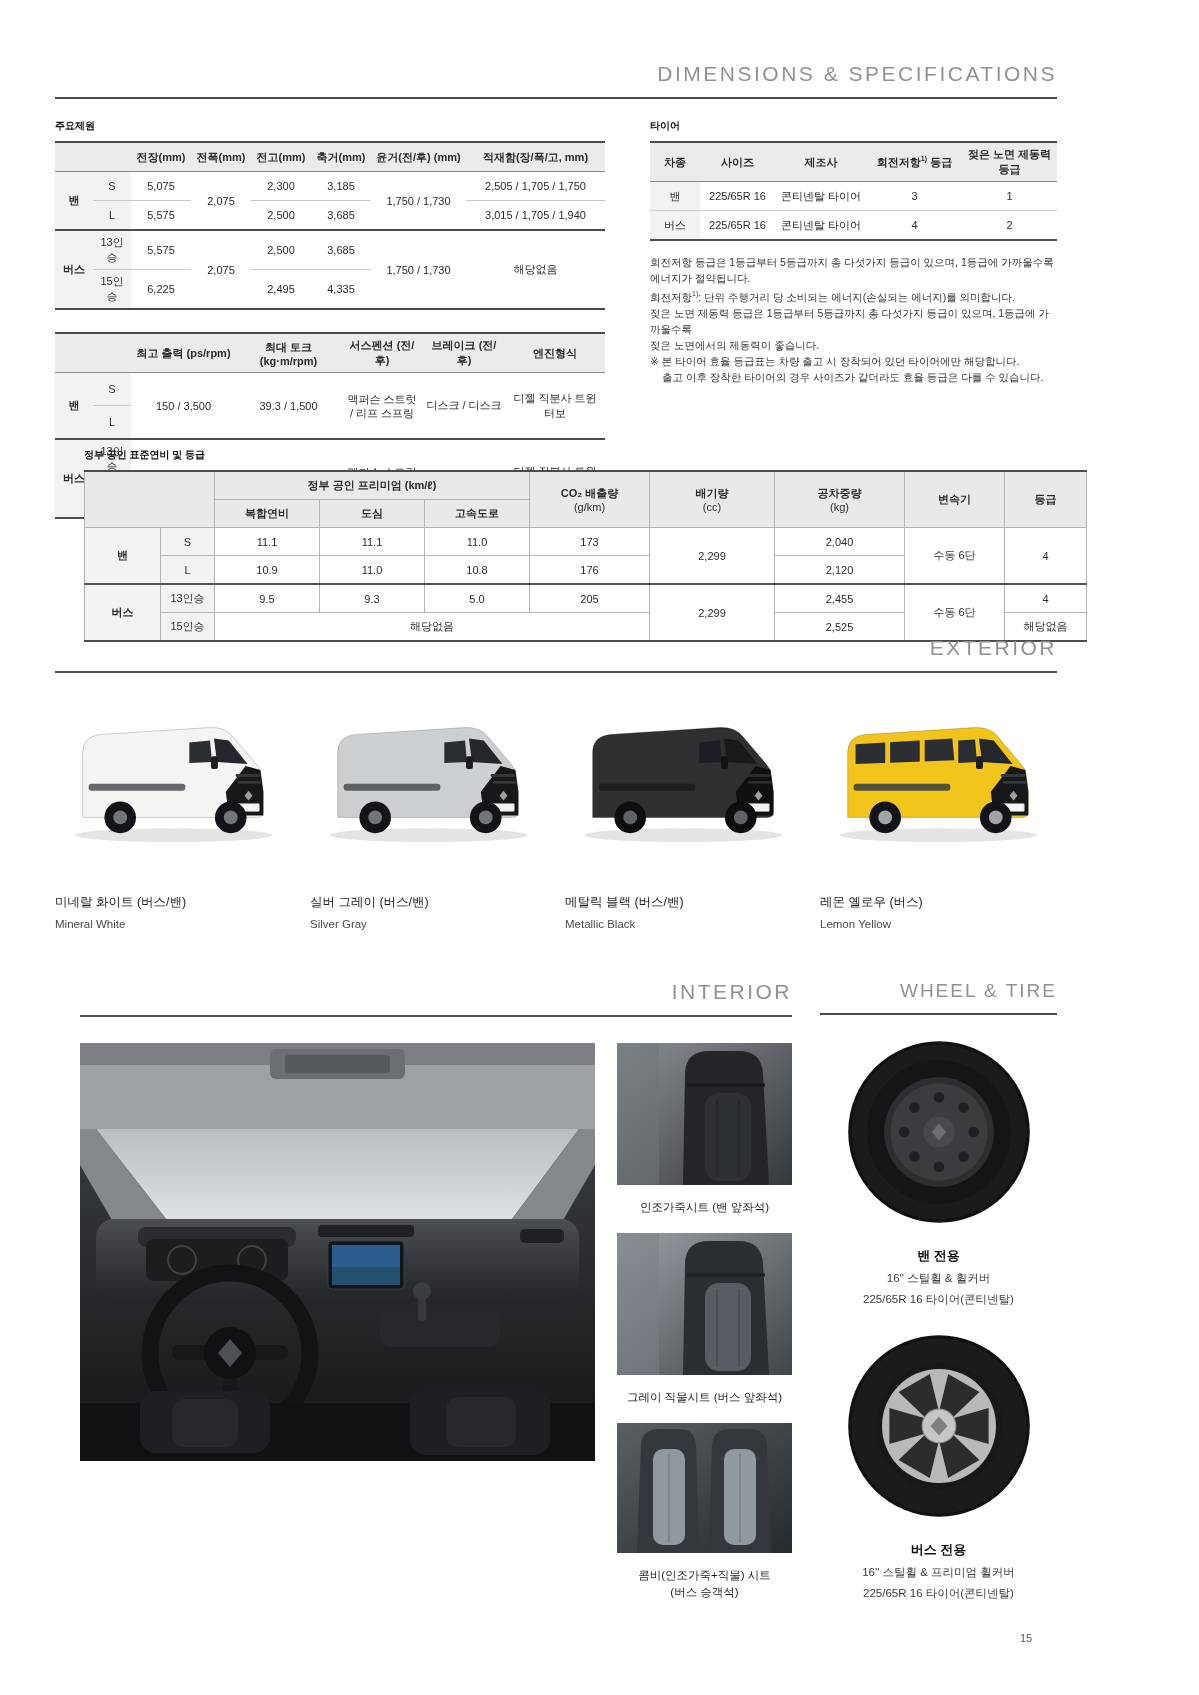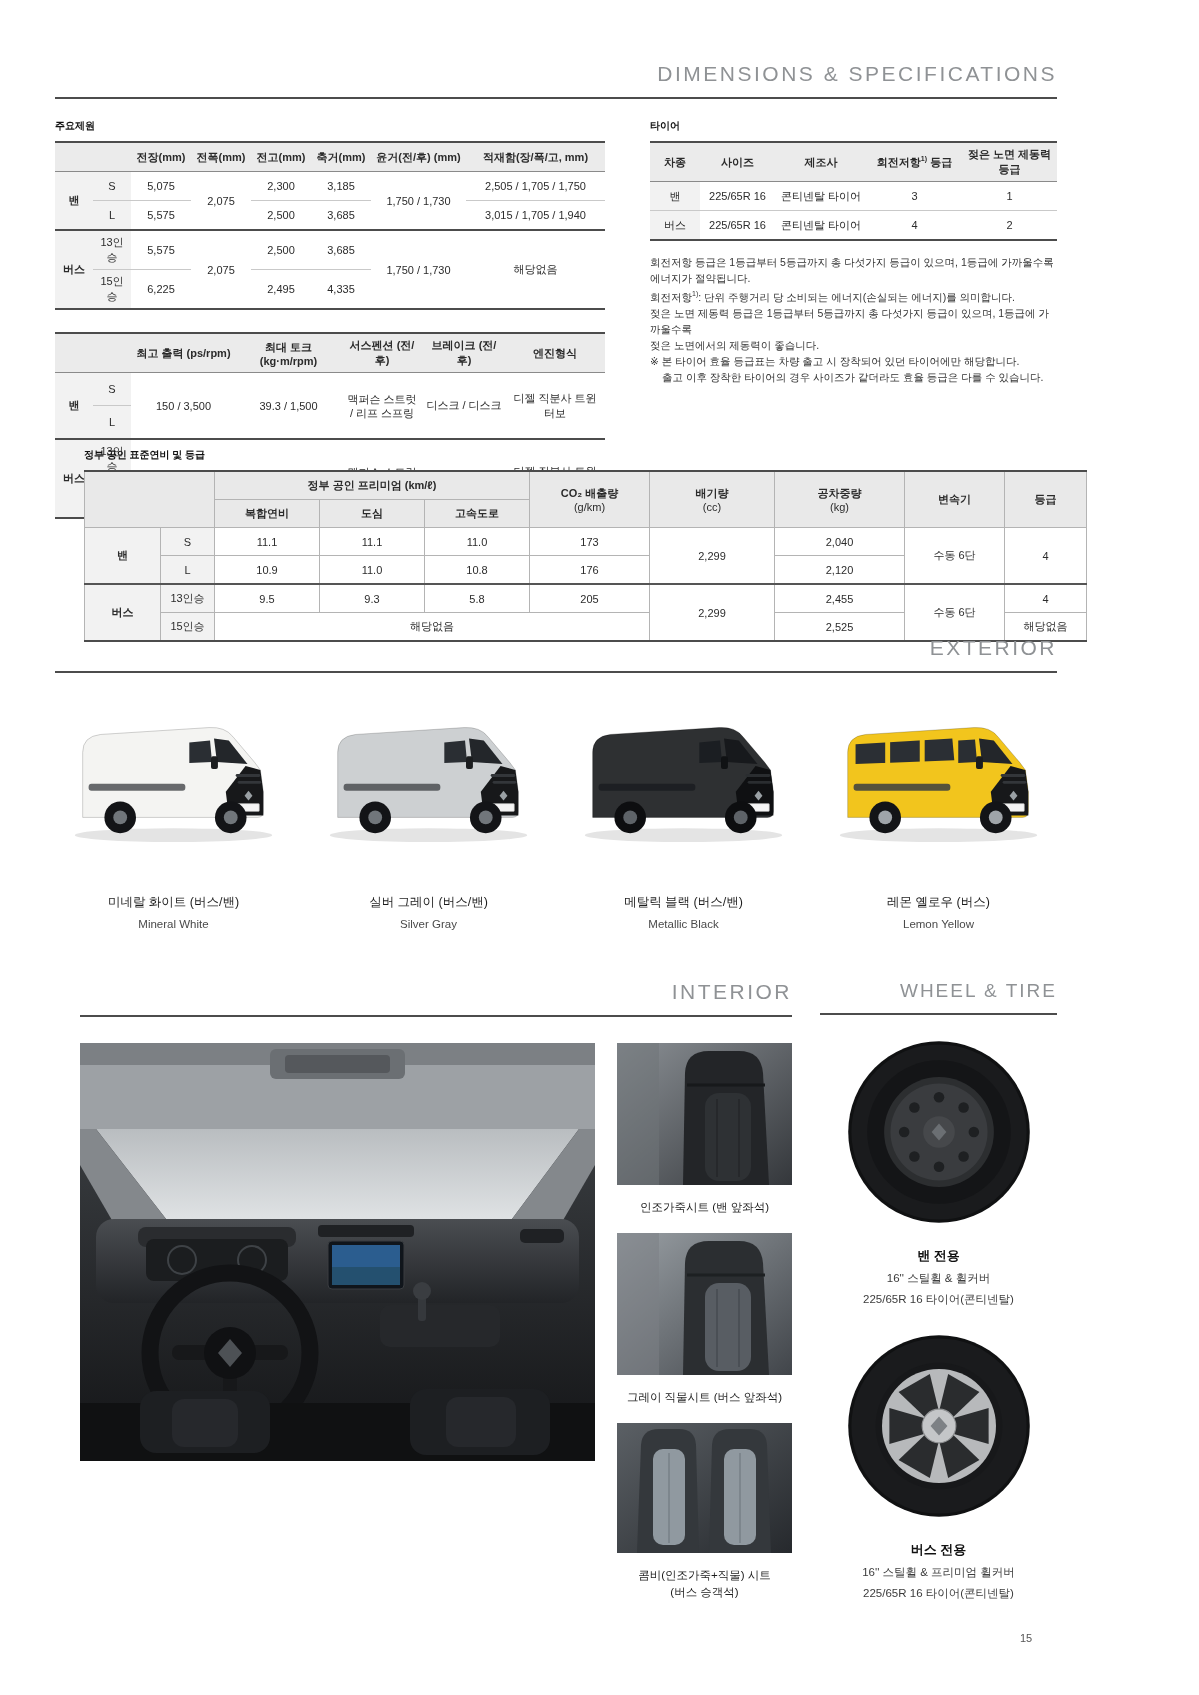--- a/index.html
+++ b/index.html
@@ -32,21 +32,21 @@
   table.grid tbody tr:last-child td{border-bottom:2px solid #4c4c4c;}
   table.grid tr.grp td{border-top:2px solid #555;}
   
   .notes{font-size:10.5px;line-height:16px;color:#333;margin-top:13px;}
   .notes p{margin:0 0 0 0;}
   .notes .gap{}
   .notes .indent{padding-left:12px;}
   sup{font-size:7px;}
   
   .ext-row{display:flex;justify-content:space-between;margin-top:22px;}
-  .ext-fig{width:237px;text-align:center;}
+  .ext-fig{width:237px;}
   .ext-fig svg{display:block;margin:0 auto;}
   .cap-kr{font-size:12.5px;color:#1d1d1d;margin-top:46px;}
   .cap-en{font-size:11.5px;color:#4a4a4a;margin-top:7px;}
   .int-row{display:flex;margin-top:26px;}
   .int-main{width:515px;}
   .int-main-cap{text-align:center;font-size:12.5px;color:#1d1d1d;margin-top:20px;}
   .seat-col{width:175px;margin-left:22px;}
   .seat-fig{margin-bottom:17px;}
   .seat-cap{text-align:center;font-size:11.5px;color:#1d1d1d;margin-top:10px;line-height:17px;}
   .wheel-fig{text-align:center;margin-top:22px;}
@@ -292,21 +292,21 @@
           <td>11.0</td>
           <td>10.8</td>
           <td>176</td>
           <td>2,120</td>
         </tr>
         <tr class="grp">
           <td class="stub" rowspan="2">버스</td>
           <td class="trim">13인승</td>
           <td>9.5</td>
           <td>9.3</td>
-          <td>5.8</td>
+          <td>5.0</td>
           <td>205</td>
           <td rowspan="2">2,299</td>
           <td>2,455</td>
           <td rowspan="2">수동 6단</td>
           <td>4</td>
         </tr>
         <tr>
           <td class="trim">15인승</td>
           <td colspan="4">해당없음</td>
           <td>2,525</td>

